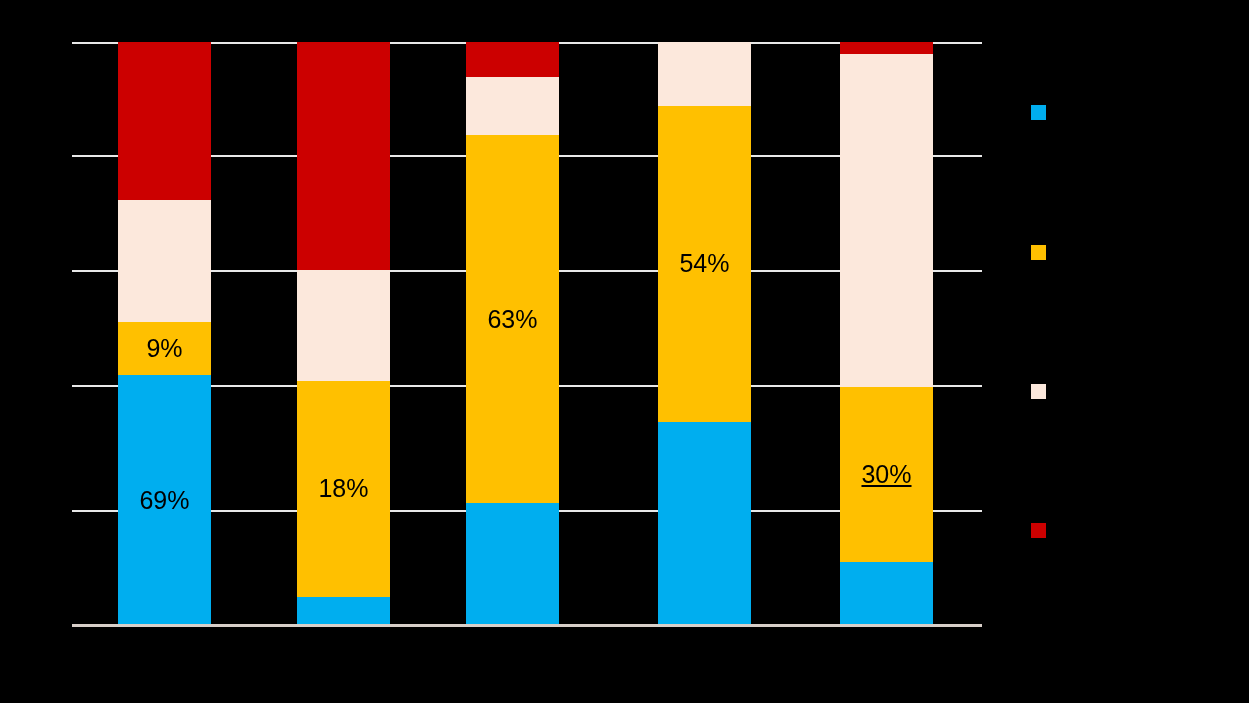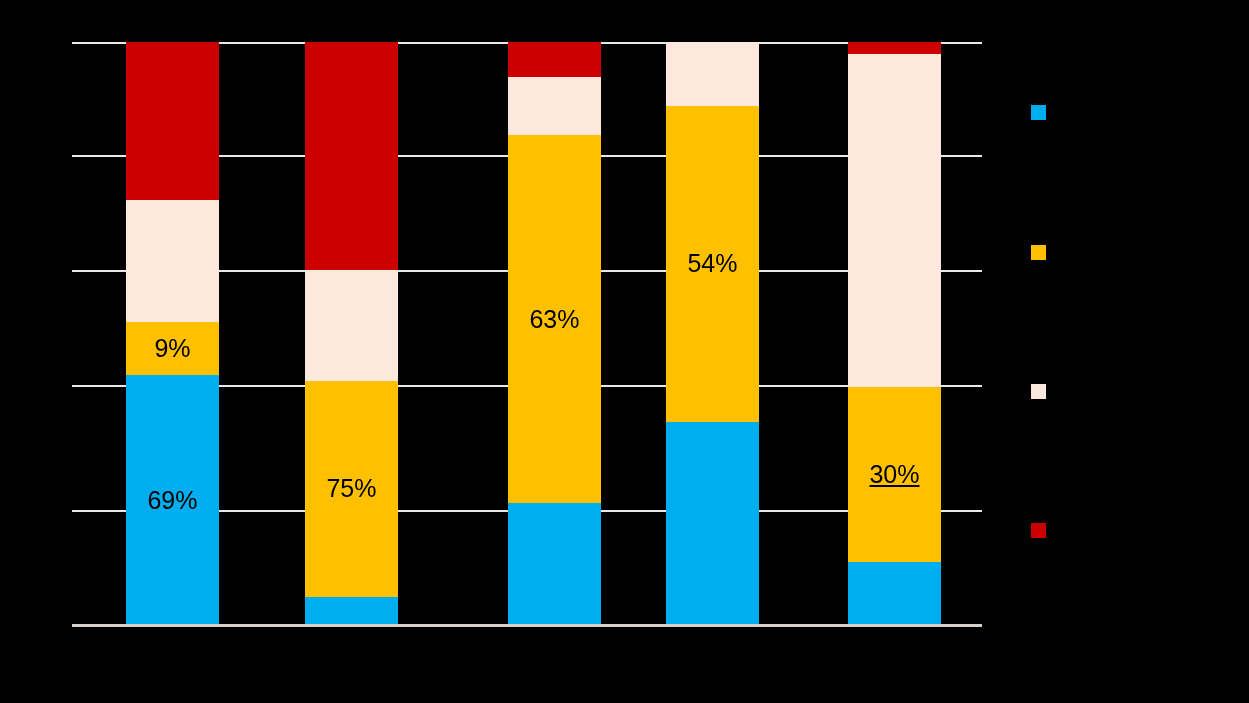--- a/index.html
+++ b/index.html
@@ -55,21 +55,20 @@
     flex-direction: column-reverse;
     z-index: 4;
   }
   .seg {
     position: relative;
     width: 100%;
     display: flex;
     align-items: center;
     justify-content: center;
     overflow: hidden;
-    margin-left: 8px;
   }
   .seg-label {
     font-size: 25px;
     color: #000000;
     font-family: "Liberation Sans", sans-serif;
     line-height: 1;
     white-space: nowrap;
   }
 
   
@@ -140,26 +139,26 @@
           </div>
           <div class="seg" style="height: 52.56px; background: rgb(255, 192, 0);">
             <span class="seg-label">9%</span>
           </div>
           <div class="seg" style="height: 122.64px; background: rgb(252, 232, 220);"></div>
           <div class="seg" style="height: 157.68px; background: rgb(204, 0, 0);"></div>
         </div>
         <div class="bar" style="left: 225px;">
           <div class="seg" style="height: 29.2px; background: rgb(0, 174, 239);"></div>
           <div class="seg" style="height: 216.08px; background: rgb(255, 192, 0);">
-            <span class="seg-label">75%</span>
+            <span class="seg-label">18%</span>
           </div>
           <div class="seg" style="height: 110.96px; background: rgb(252, 232, 220);"></div>
           <div class="seg" style="height: 227.76px; background: rgb(204, 0, 0);"></div>
         </div>
-        <div class="bar" style="left: 428px;">
+        <div class="bar" style="left: 394px;">
           <div class="seg" style="height: 122.64px; background: rgb(0, 174, 239);"></div>
           <div class="seg" style="height: 367.92px; background: rgb(255, 192, 0);">
             <span class="seg-label">63%</span>
           </div>
           <div class="seg" style="height: 58.4px; background: rgb(252, 232, 220);"></div>
           <div class="seg" style="height: 35.04px; background: rgb(204, 0, 0);"></div>
         </div>
         <div class="bar" style="left: 586px;">
           <div class="seg" style="height: 204.4px; background: rgb(0, 174, 239);"></div>
           <div class="seg" style="height: 315.36px; background: rgb(255, 192, 0);">

